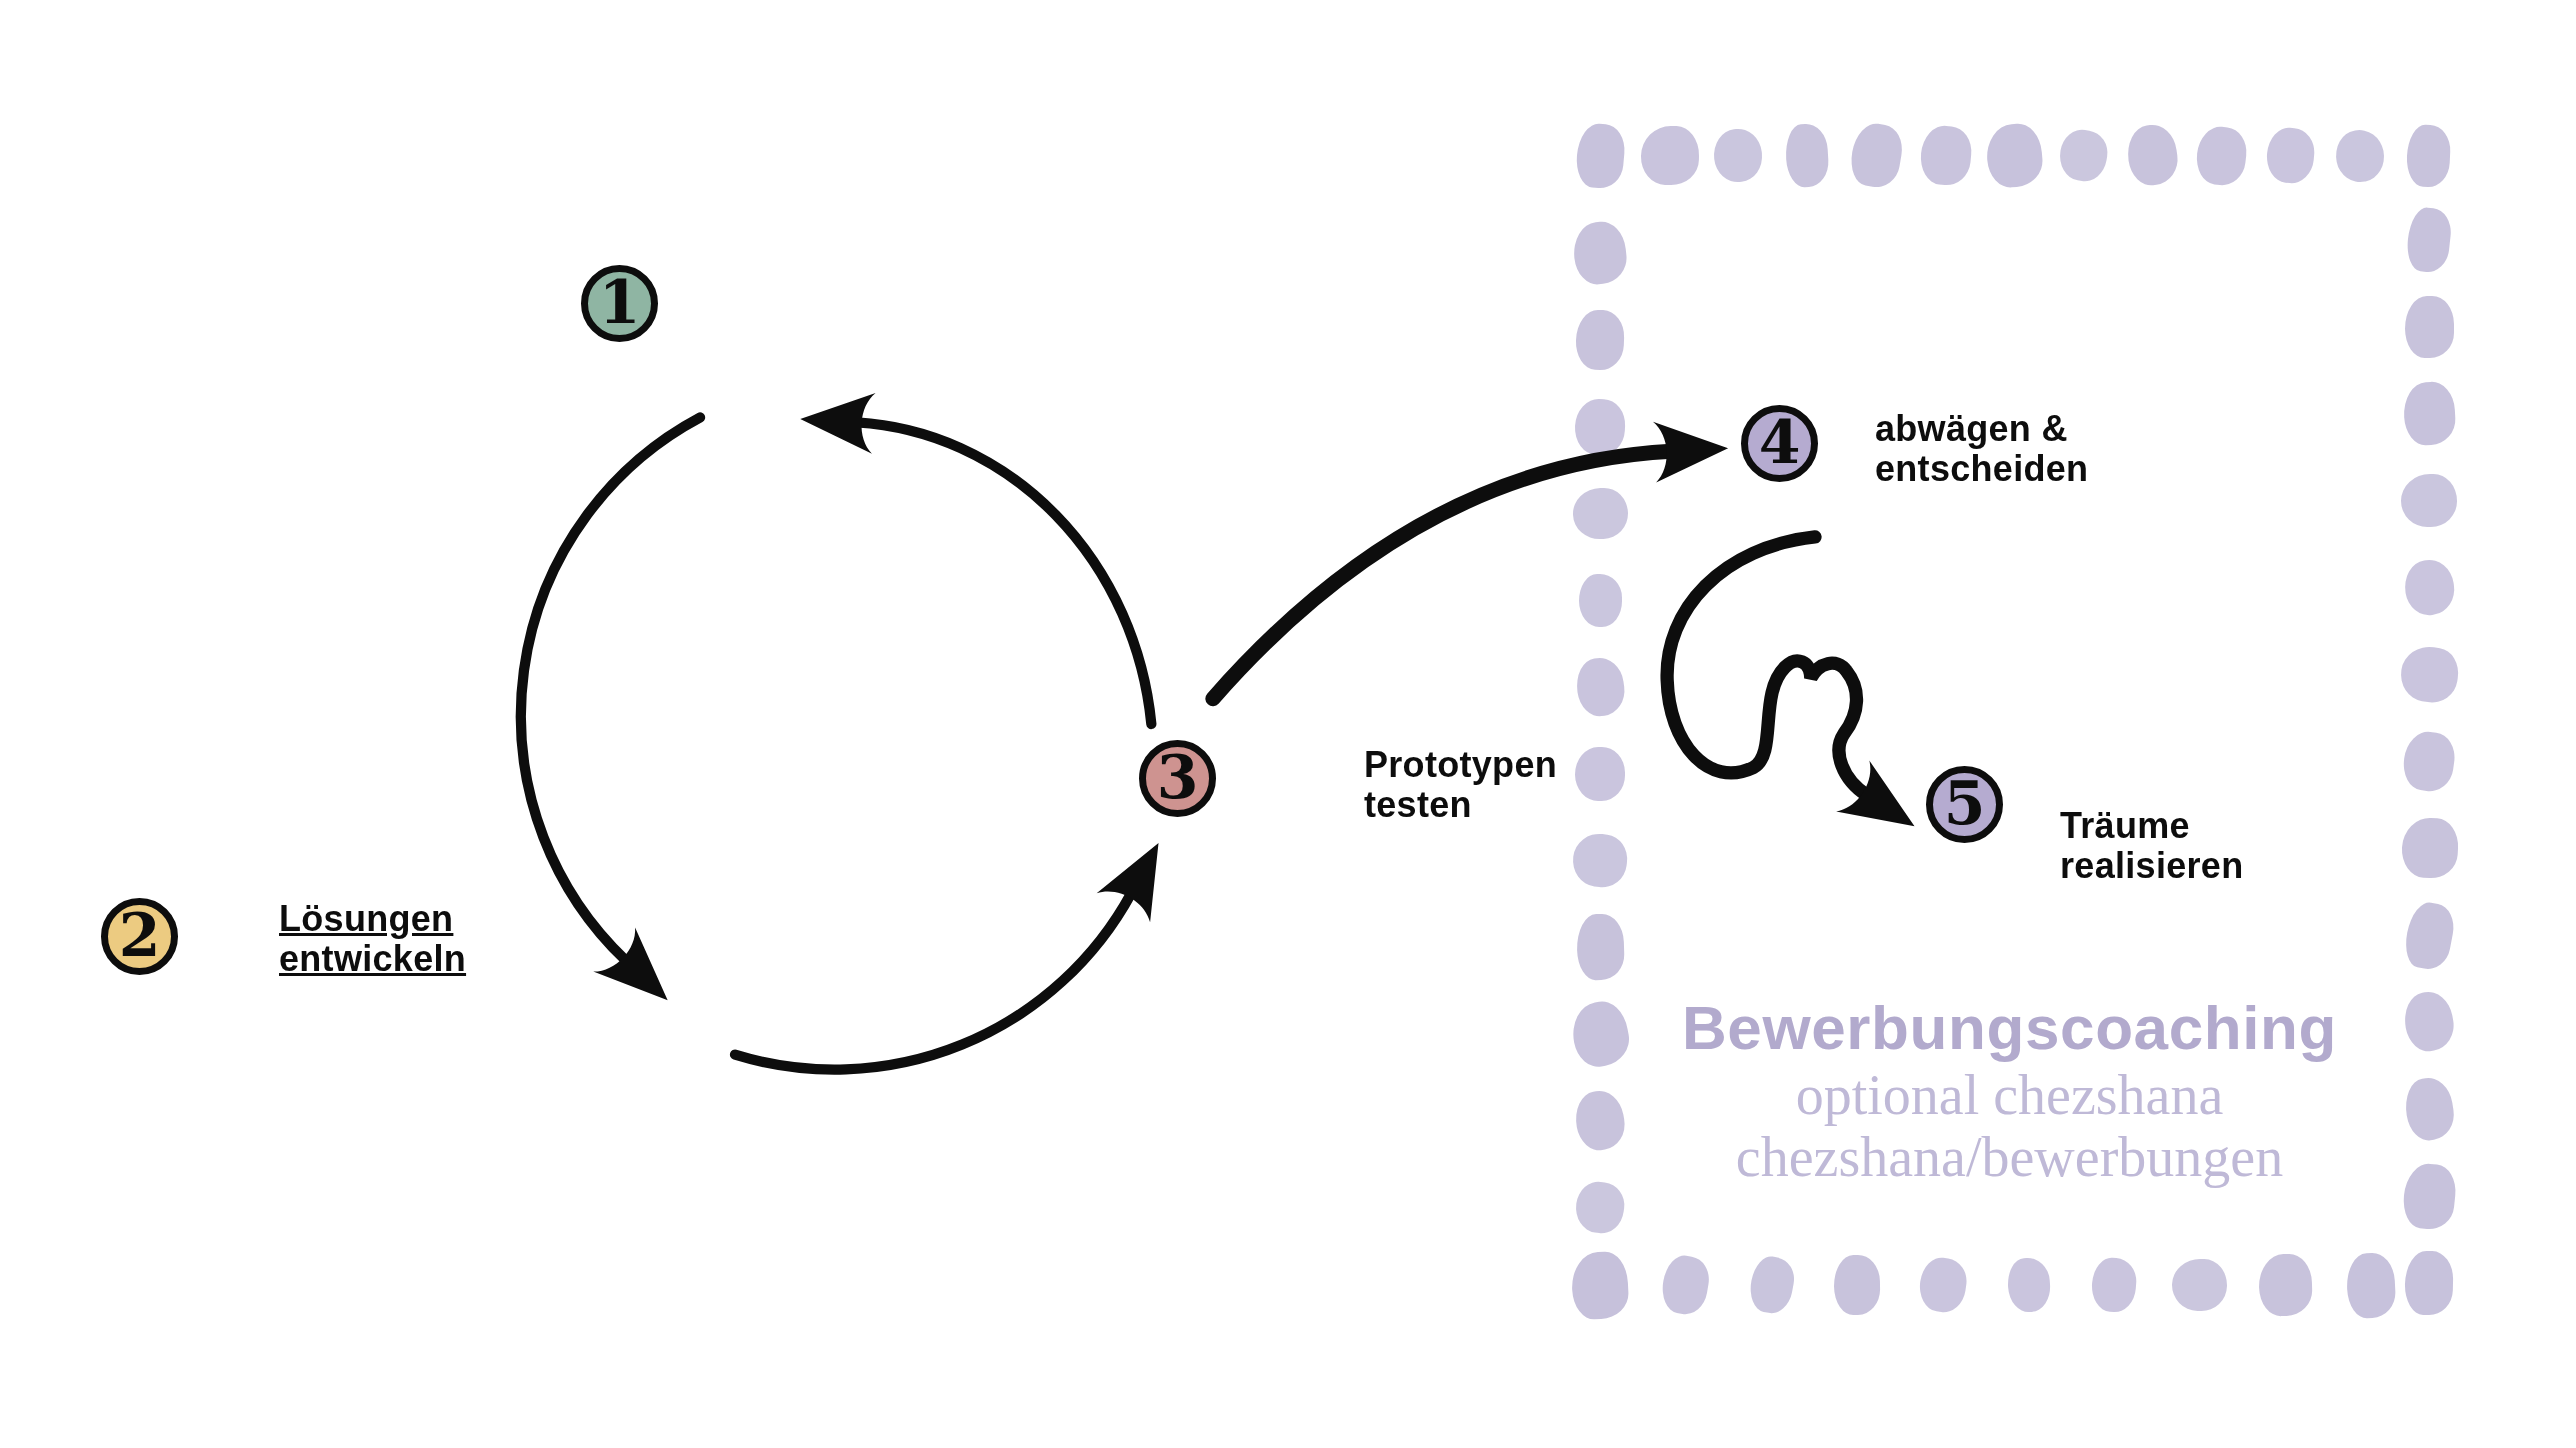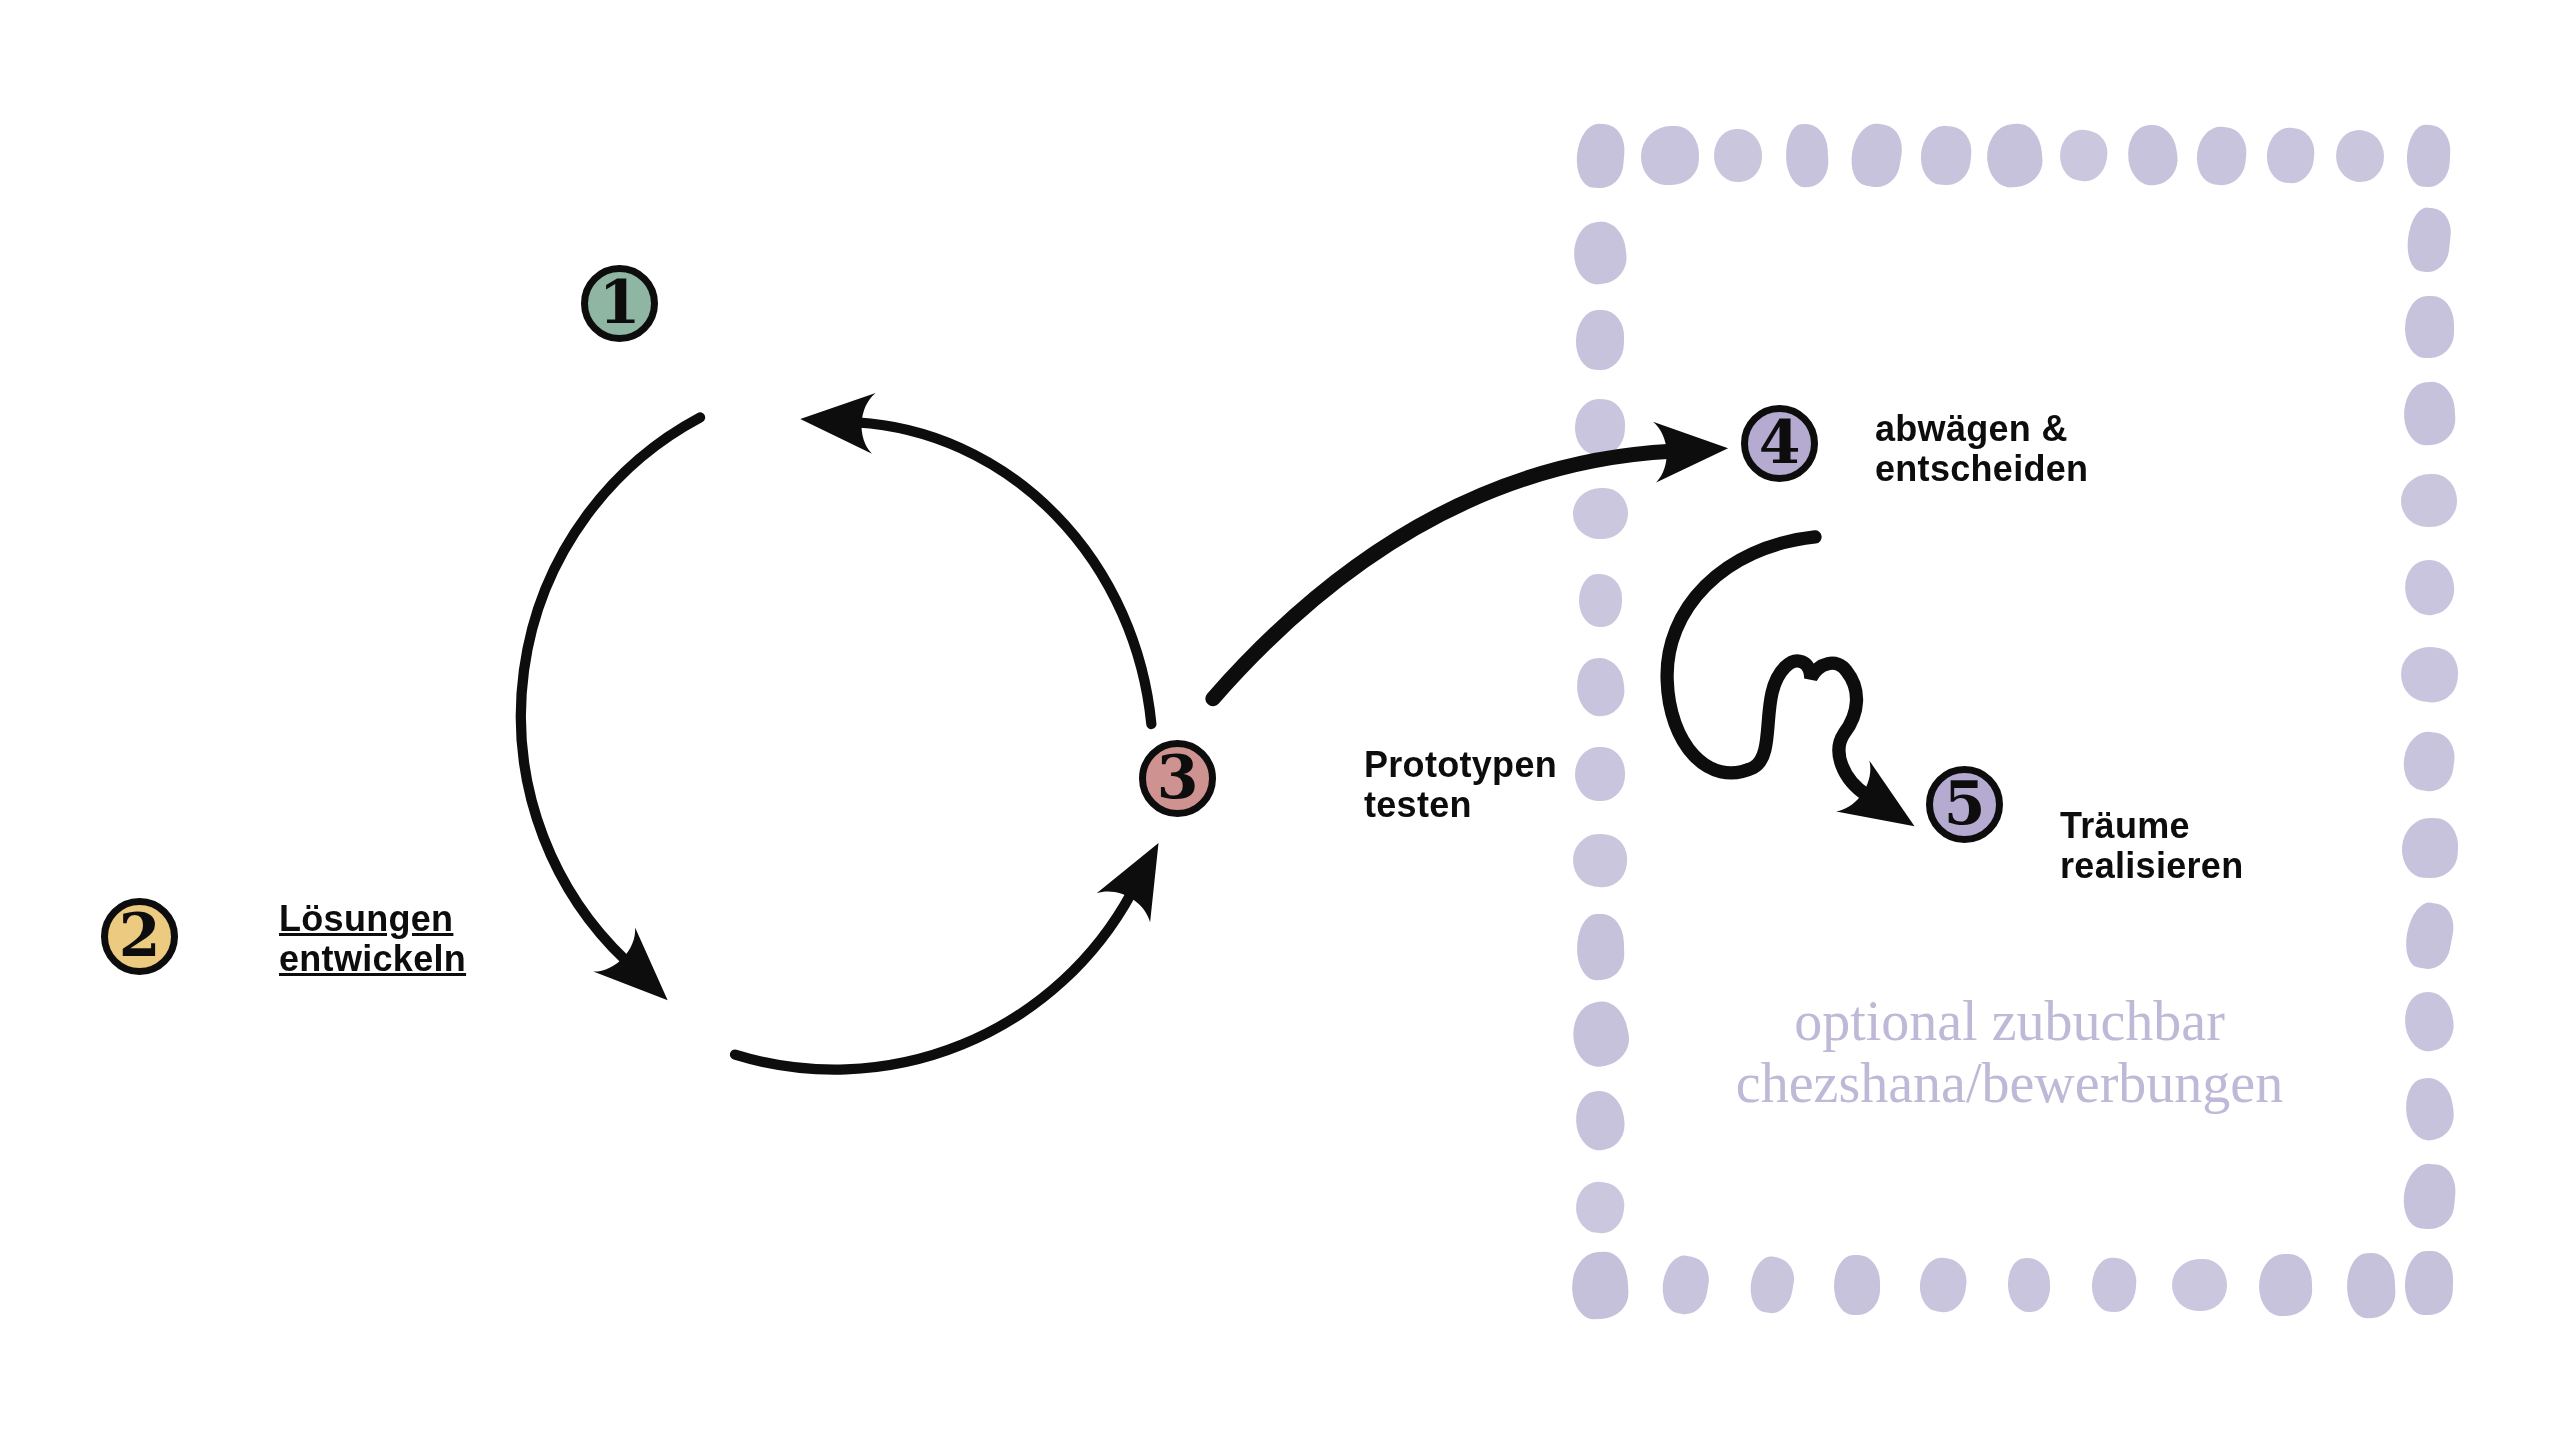--- a/index.html
+++ b/index.html
@@ -168,18 +168,19 @@
     <div class="bubble" style="background: rgb(181, 171, 208);">
       <span>5</span>
     </div>
   </div>
   <div class="step-label" style="left:2060px; top:766px;margin-top:40px;">
     <span>Träume</span><br>
     <span>realisieren</span>
   </div>
 
   <div class="coaching">
-    <div class="coach-sub">optional zubuchbar</div>
+    <div class="coach-title">Bewerbungscoaching</div>
+    <div class="coach-sub">optional chezshana</div>
     <div class="coach-sub">chezshana/bewerbungen</div>
   </div>
 
 </div>
 
 
 </body></html>

